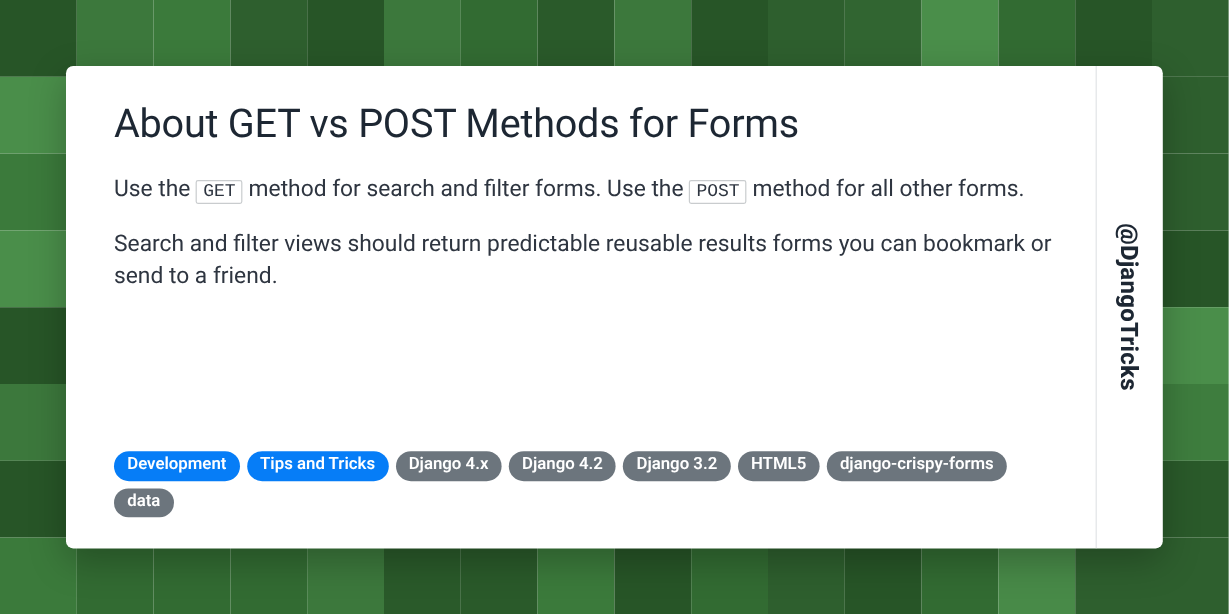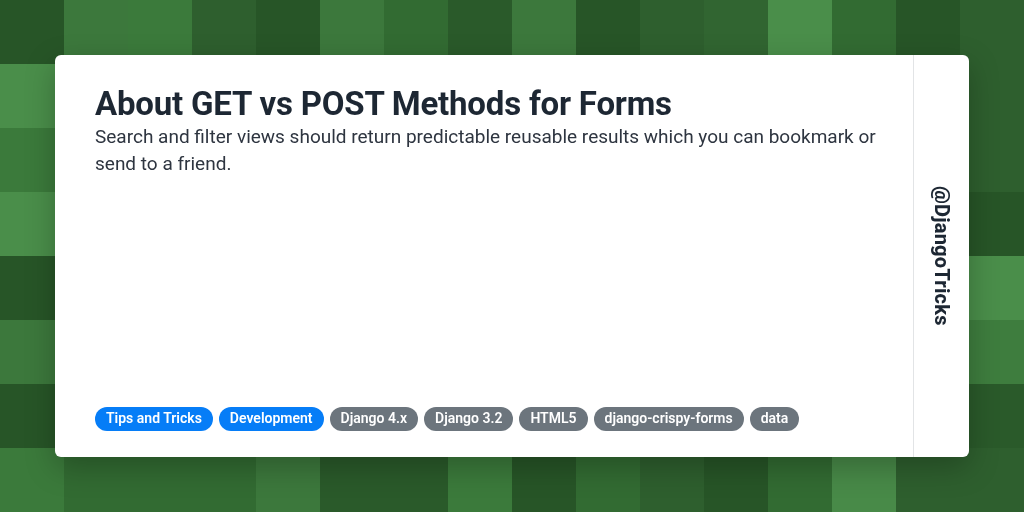--- a/index.html
+++ b/index.html
@@ -22,23 +22,24 @@
     overflow: hidden;
   }
   .main {
     flex: 1;
     padding: 30px 34px 26px 40px;
     display: flex;
     flex-direction: column;
   }
   .title {
     font-size: 33px;
-    font-weight: 700;
+    font-weight: 400;
     color: #1d2733;
     letter-spacing: -0.2px;
+    margin-bottom: 20px;
     line-height: 1.15;
   }
   .para {
     font-size: 19px;
     color: #2e3540;
     line-height: 1.45;
     margin-bottom: 18px;
   }
   code.inline {
     font-family: "SFMono-Regular", Consolas, "Liberation Mono", Menlo, monospace;
@@ -211,27 +212,31 @@
     <div style="background: rgb(50, 107, 50);"></div>
     <div style="background: rgb(72, 138, 72);"></div>
     <div style="background: rgb(46, 95, 46);"></div>
     <div style="background: rgb(46, 95, 46);"></div>
   </div>
 
 <div class="card">
   <div class="main">
     <h1 class="title">About GET vs POST Methods for Forms</h1>
 
-
-    <p class="para">Search and filter views should return predictable reusable results which you can bookmark or send to a friend.</p>
+    <p class="para">
+      <span>Use the </span><code class="inline">GET</code><span> method for search and filter forms. Use the </span><code class="inline">POST</code><span> method for all other forms.</span>
+    </p>
+
+    <p class="para">Search and filter views should return predictable reusable results forms you can bookmark or send to a friend.</p>
 
     <div class="tags" id="tags">
+        <span class="tag tag-blue">Development</span>
         <span class="tag tag-blue">Tips and Tricks</span>
-        <span class="tag tag-blue">Development</span>
         <span class="tag tag-grey">Django 4.x</span>
+        <span class="tag tag-grey">Django 4.2</span>
         <span class="tag tag-grey">Django 3.2</span>
         <span class="tag tag-grey">HTML5</span>
         <span class="tag tag-grey">django-crispy-forms</span>
         <span class="tag tag-grey">data</span>
       </div>
   </div>
   <div class="side">
     <div class="handle">@DjangoTricks</div>
   </div>
 </div>

